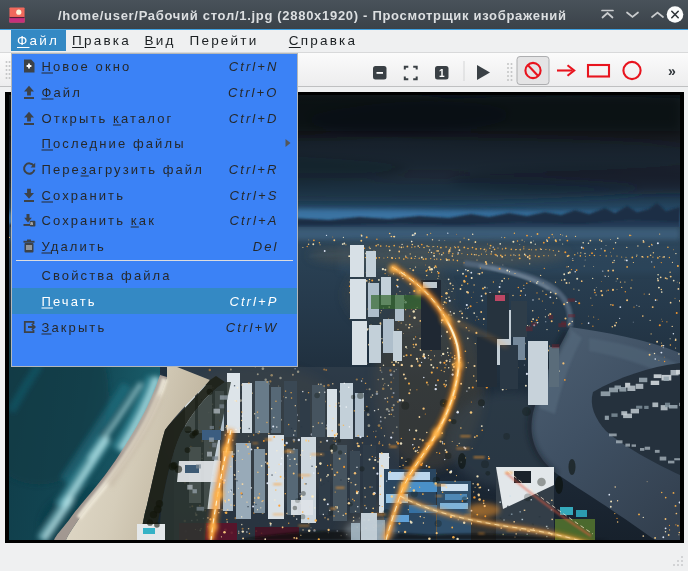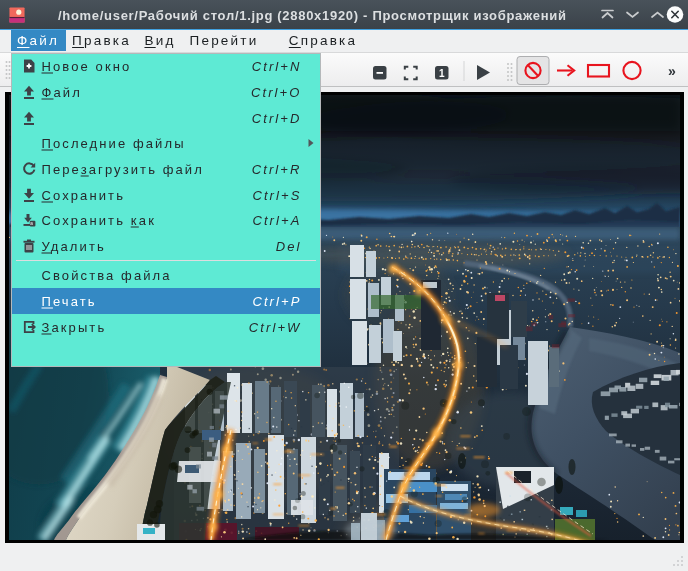--- a/index.html
+++ b/index.html
@@ -8,21 +8,21 @@
 #titleline{position:absolute;left:0;top:28.6px;width:688px;height:1.6px;background:#41a1e0;}
 #title{position:absolute;left:58px;top:7.5px;width:512px;text-align:left;font-size:13px;
 font-weight:bold;color:#dcdfe1;letter-spacing:0.7px;white-space:nowrap;}
 #menubar{position:absolute;left:0;top:30.2px;width:688px;height:21.3px;background:#eff0f1;
 font-size:13.5px;letter-spacing:2.2px;color:#1b1f22;}
 .mi{position:absolute;top:0;height:21.3px;line-height:21.3px;text-align:center;}
 #toolbar{position:absolute;left:0;top:52px;width:688px;height:35px;
 background:linear-gradient(#fbfbfb,#ededee);border-top:1px solid #d8d9da;border-bottom:1px solid #bfc0c1;}
 #photoframe{position:absolute;left:4.5px;top:92px;width:679px;height:451px;background:#000;}
 #photo{position:absolute;left:4px;top:3px;}
-#menu{position:absolute;left:10.5px;top:52.5px;width:310px;height:314px;background:#5eead4;
+#menu{position:absolute;left:10.5px;top:52.5px;width:287px;height:314px;background:#3b82f6;
 border:1px solid #b4b8ba;font-size:13px;letter-spacing:2.1px;color:#26292c;}
 .row{position:relative;height:25.7px;}
 .row .lab{position:absolute;left:30px;top:50%;transform:translateY(-50%);white-space:nowrap;}
 .row .sc{position:absolute;right:18px;top:50%;transform:translateY(-50%);font-style:italic;}
 .row svg.ic{position:absolute;left:10px;top:50%;transform:translateY(-50%);}
 .row.sel{background:#3489c4;color:#fff;}
 .sep{height:3.4px;position:relative;}
 .sep:after{content:"";position:absolute;left:4px;right:4px;top:1.2px;height:1px;background:#dcdddf;}
 u{text-decoration-thickness:1px;text-underline-offset:2px;}
 </style></head><body>
@@ -2499,20 +2499,21 @@
         <rect x="2" y="12" width="10" height="2" fill="#3d4247"></rect>
       </svg>
       <span class="lab"><u>Ф</u>айл</span>
       <span class="sc">Ctrl+O</span>
     </div>
     <div class="row">
       <svg class="ic" width="14" height="14" viewBox="0 0 14 14">
         <path d="M7,0.8 L12,6.6 L8.9,6.6 L8.9,10.6 L5.1,10.6 L5.1,6.6 L2,6.6 Z" fill="#3d4247"></path>
         <rect x="2" y="12" width="10" height="2" fill="#3d4247"></rect>
       </svg>
+      <span class="lab">Открыть <u>к</u>аталог</span>
       <span class="sc">Ctrl+D</span>
     </div>
     <div class="row">
       <span class="lab"><u>П</u>оследние файлы</span>
       <svg width="8" height="10" viewBox="0 0 8 10" style="position:absolute;right:5px;top:50%;transform:translateY(-50%)">
         <path d="M1.5,1 L6.5,5 L1.5,9 Z" fill="#53575b"></path>
       </svg>
     </div>
     <div class="row">
       <svg class="ic" width="14" height="14" viewBox="0 0 14 14">

